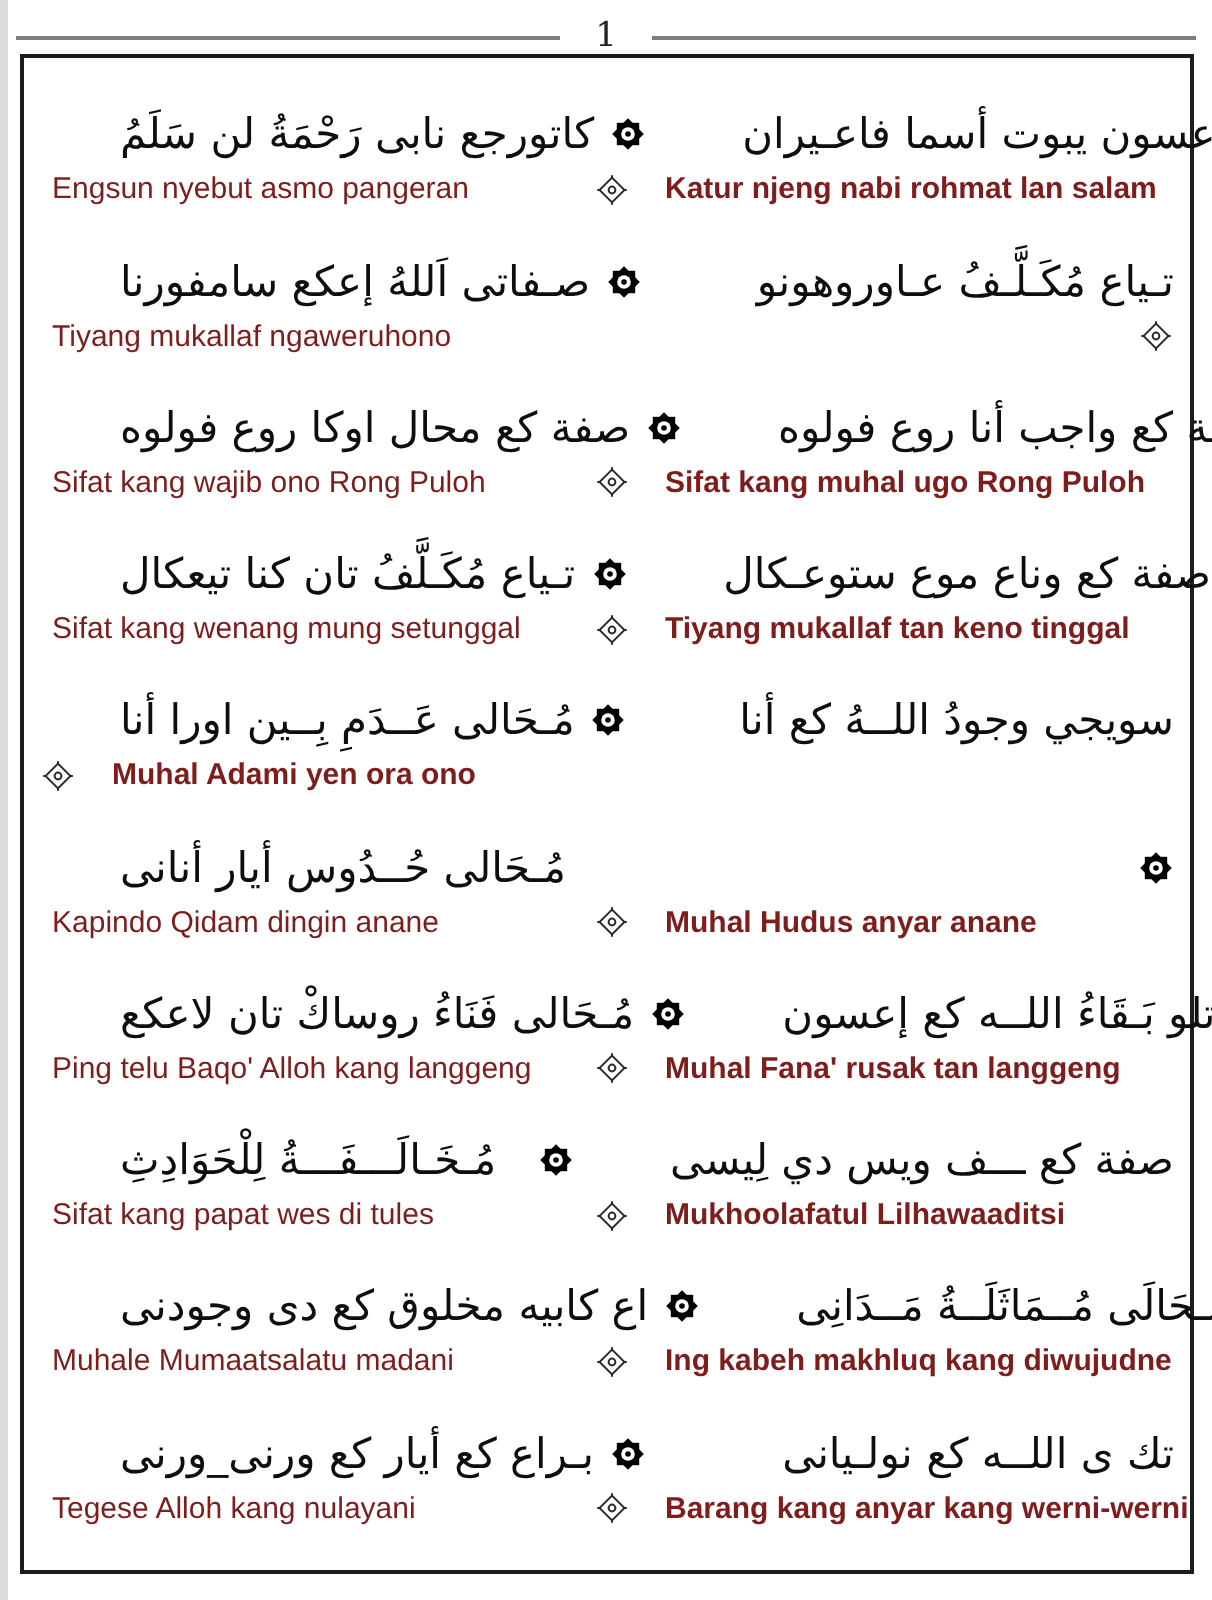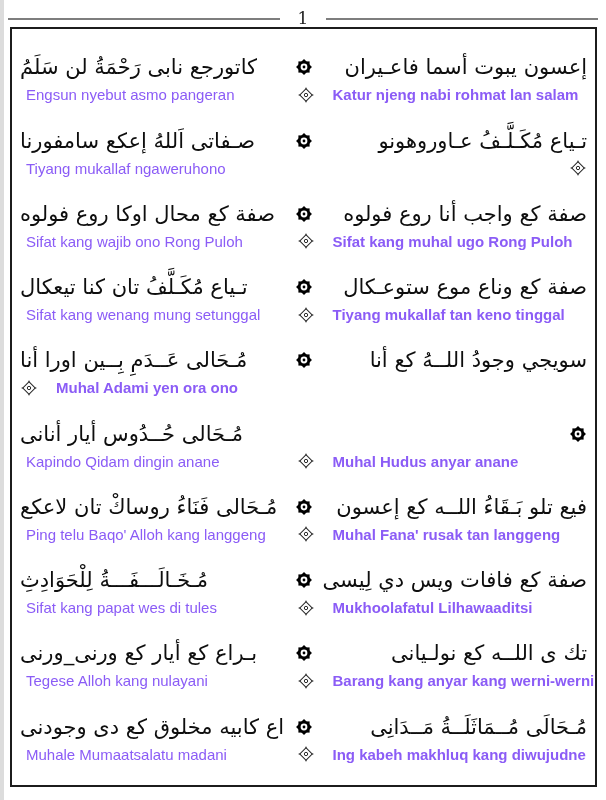--- a/index.html
+++ b/index.html
@@ -40,33 +40,34 @@
   }
   .verse { display: flex; flex-direction: column; }
   .ar-line { display: flex; align-items: center; }
   .ar {
     flex: 1;
     font-family: "DejaVu Sans", sans-serif;
     font-size: 21px; line-height: 34px;
     color: #0e0e0e;
     direction: rtl;
     white-space: nowrap;
+    margin-left: 40px;
   }
   .ar.half-left  { text-align: left;  padding-left: 8px; }
   .ar.half-right { text-align: right; padding-right: 8px; }
   .orn {
     width: 34px; flex: 0 0 34px;
     display: flex; align-items: center; justify-content: center;
   }
   .lat-line { display: flex; align-items: center; margin-top: 1px; }
   .lat {
     flex: 1;
     font-family: "Liberation Sans", sans-serif;
     font-size: 15px; line-height: 19px;
-    color: #8b5cf6;
+    color: #7f1d1d;
     white-space: nowrap;
   }
   .lat.lat-left  { padding-left: 14px; }
   .lat.lat-right { padding-left: 10px; font-weight: bold; }
 </style>
 </head>
 <body>
 
 <div class="scan-edge"></div>
 
@@ -282,40 +283,69 @@
     <div class="ar-line">
       <div class="ar half-left">مُـخَـالَـــفَـــةُ لِلْحَوَادِثِ</div>
       <div class="orn">
         <svg width="20" height="20" viewBox="0 0 20 20">
             <rect x="4.4" y="4.4" width="11.2" height="11.2" fill="#000"></rect>
             <rect x="4.4" y="4.4" width="11.2" height="11.2" fill="#000" transform="rotate(45 10 10)"></rect>
             <circle cx="10" cy="10" r="3.4" fill="#fff"></circle>
             <circle cx="10" cy="10" r="1.4" fill="#000"></circle>
           </svg>
       </div>
-      <div class="ar half-right">صفة كع فافات ويس دي لِيسى</div>
+      <div class="ar half-right">صفة كع ـــف ويس دي لِيسى</div>
     </div>
     <div class="lat-line">
       <div class="lat lat-left">Sifat kang papat wes di tules</div>
       <div class="orn">
         <svg width="16" height="16" viewBox="0 0 16 16">
             <rect x="3.6" y="3.6" width="8.8" height="8.8" fill="none" stroke="#2a2a2a" stroke-width="1" transform="rotate(45 8 8)"></rect>
             <circle cx="8" cy="8" r="1.7" fill="none" stroke="#2a2a2a" stroke-width="1"></circle>
             <line x1="8" y1="0.6" x2="8" y2="2.4" stroke="#2a2a2a"></line>
             <line x1="8" y1="13.6" x2="8" y2="15.4" stroke="#2a2a2a"></line>
             <line x1="0.6" y1="8" x2="2.4" y2="8" stroke="#2a2a2a"></line>
             <line x1="13.6" y1="8" x2="15.4" y2="8" stroke="#2a2a2a"></line>
           </svg>
       </div>
       <div class="lat lat-right">Mukhoolafatul Lilhawaaditsi</div>
     </div>
   </div>
 
   <div class="verse">
     <div class="ar-line">
+      <div class="ar half-left">اع كابيه مخلوق كع دى وجودنى</div>
+      <div class="orn">
+        <svg width="20" height="20" viewBox="0 0 20 20">
+            <rect x="4.4" y="4.4" width="11.2" height="11.2" fill="#000"></rect>
+            <rect x="4.4" y="4.4" width="11.2" height="11.2" fill="#000" transform="rotate(45 10 10)"></rect>
+            <circle cx="10" cy="10" r="3.4" fill="#fff"></circle>
+            <circle cx="10" cy="10" r="1.4" fill="#000"></circle>
+          </svg>
+      </div>
+      <div class="ar half-right">مُـحَالَى مُــمَاثَلَــةُ مَــدَانِى</div>
+    </div>
+    <div class="lat-line">
+      <div class="lat lat-left">Muhale Mumaatsalatu madani</div>
+      <div class="orn">
+        <svg width="16" height="16" viewBox="0 0 16 16">
+            <rect x="3.6" y="3.6" width="8.8" height="8.8" fill="none" stroke="#2a2a2a" stroke-width="1" transform="rotate(45 8 8)"></rect>
+            <circle cx="8" cy="8" r="1.7" fill="none" stroke="#2a2a2a" stroke-width="1"></circle>
+            <line x1="8" y1="0.6" x2="8" y2="2.4" stroke="#2a2a2a"></line>
+            <line x1="8" y1="13.6" x2="8" y2="15.4" stroke="#2a2a2a"></line>
+            <line x1="0.6" y1="8" x2="2.4" y2="8" stroke="#2a2a2a"></line>
+            <line x1="13.6" y1="8" x2="15.4" y2="8" stroke="#2a2a2a"></line>
+          </svg>
+      </div>
+      <div class="lat lat-right">Ing kabeh makhluq kang diwujudne</div>
+    </div>
+  </div>
+
+  <div class="verse">
+    <div class="ar-line">
       <div class="ar half-left">بـراع كع أيار كع ورنى_ورنى</div>
       <div class="orn">
         <svg width="20" height="20" viewBox="0 0 20 20">
             <rect x="4.4" y="4.4" width="11.2" height="11.2" fill="#000"></rect>
             <rect x="4.4" y="4.4" width="11.2" height="11.2" fill="#000" transform="rotate(45 10 10)"></rect>
             <circle cx="10" cy="10" r="3.4" fill="#fff"></circle>
             <circle cx="10" cy="10" r="1.4" fill="#000"></circle>
           </svg>
       </div>
       <div class="ar half-right">تك ى اللــه كع نولـيانى</div>
@@ -329,42 +359,13 @@
             <line x1="8" y1="0.6" x2="8" y2="2.4" stroke="#2a2a2a"></line>
             <line x1="8" y1="13.6" x2="8" y2="15.4" stroke="#2a2a2a"></line>
             <line x1="0.6" y1="8" x2="2.4" y2="8" stroke="#2a2a2a"></line>
             <line x1="13.6" y1="8" x2="15.4" y2="8" stroke="#2a2a2a"></line>
           </svg>
       </div>
       <div class="lat lat-right">Barang kang anyar kang werni-werni</div>
     </div>
   </div>
 
-  <div class="verse">
-    <div class="ar-line">
-      <div class="ar half-left">اع كابيه مخلوق كع دى وجودنى</div>
-      <div class="orn">
-        <svg width="20" height="20" viewBox="0 0 20 20">
-            <rect x="4.4" y="4.4" width="11.2" height="11.2" fill="#000"></rect>
-            <rect x="4.4" y="4.4" width="11.2" height="11.2" fill="#000" transform="rotate(45 10 10)"></rect>
-            <circle cx="10" cy="10" r="3.4" fill="#fff"></circle>
-            <circle cx="10" cy="10" r="1.4" fill="#000"></circle>
-          </svg>
-      </div>
-      <div class="ar half-right">مُـحَالَى مُــمَاثَلَــةُ مَــدَانِى</div>
-    </div>
-    <div class="lat-line">
-      <div class="lat lat-left">Muhale Mumaatsalatu madani</div>
-      <div class="orn">
-        <svg width="16" height="16" viewBox="0 0 16 16">
-            <rect x="3.6" y="3.6" width="8.8" height="8.8" fill="none" stroke="#2a2a2a" stroke-width="1" transform="rotate(45 8 8)"></rect>
-            <circle cx="8" cy="8" r="1.7" fill="none" stroke="#2a2a2a" stroke-width="1"></circle>
-            <line x1="8" y1="0.6" x2="8" y2="2.4" stroke="#2a2a2a"></line>
-            <line x1="8" y1="13.6" x2="8" y2="15.4" stroke="#2a2a2a"></line>
-            <line x1="0.6" y1="8" x2="2.4" y2="8" stroke="#2a2a2a"></line>
-            <line x1="13.6" y1="8" x2="15.4" y2="8" stroke="#2a2a2a"></line>
-          </svg>
-      </div>
-      <div class="lat lat-right">Ing kabeh makhluq kang diwujudne</div>
-    </div>
-  </div>
-
 </div>
 
 </body></html>

